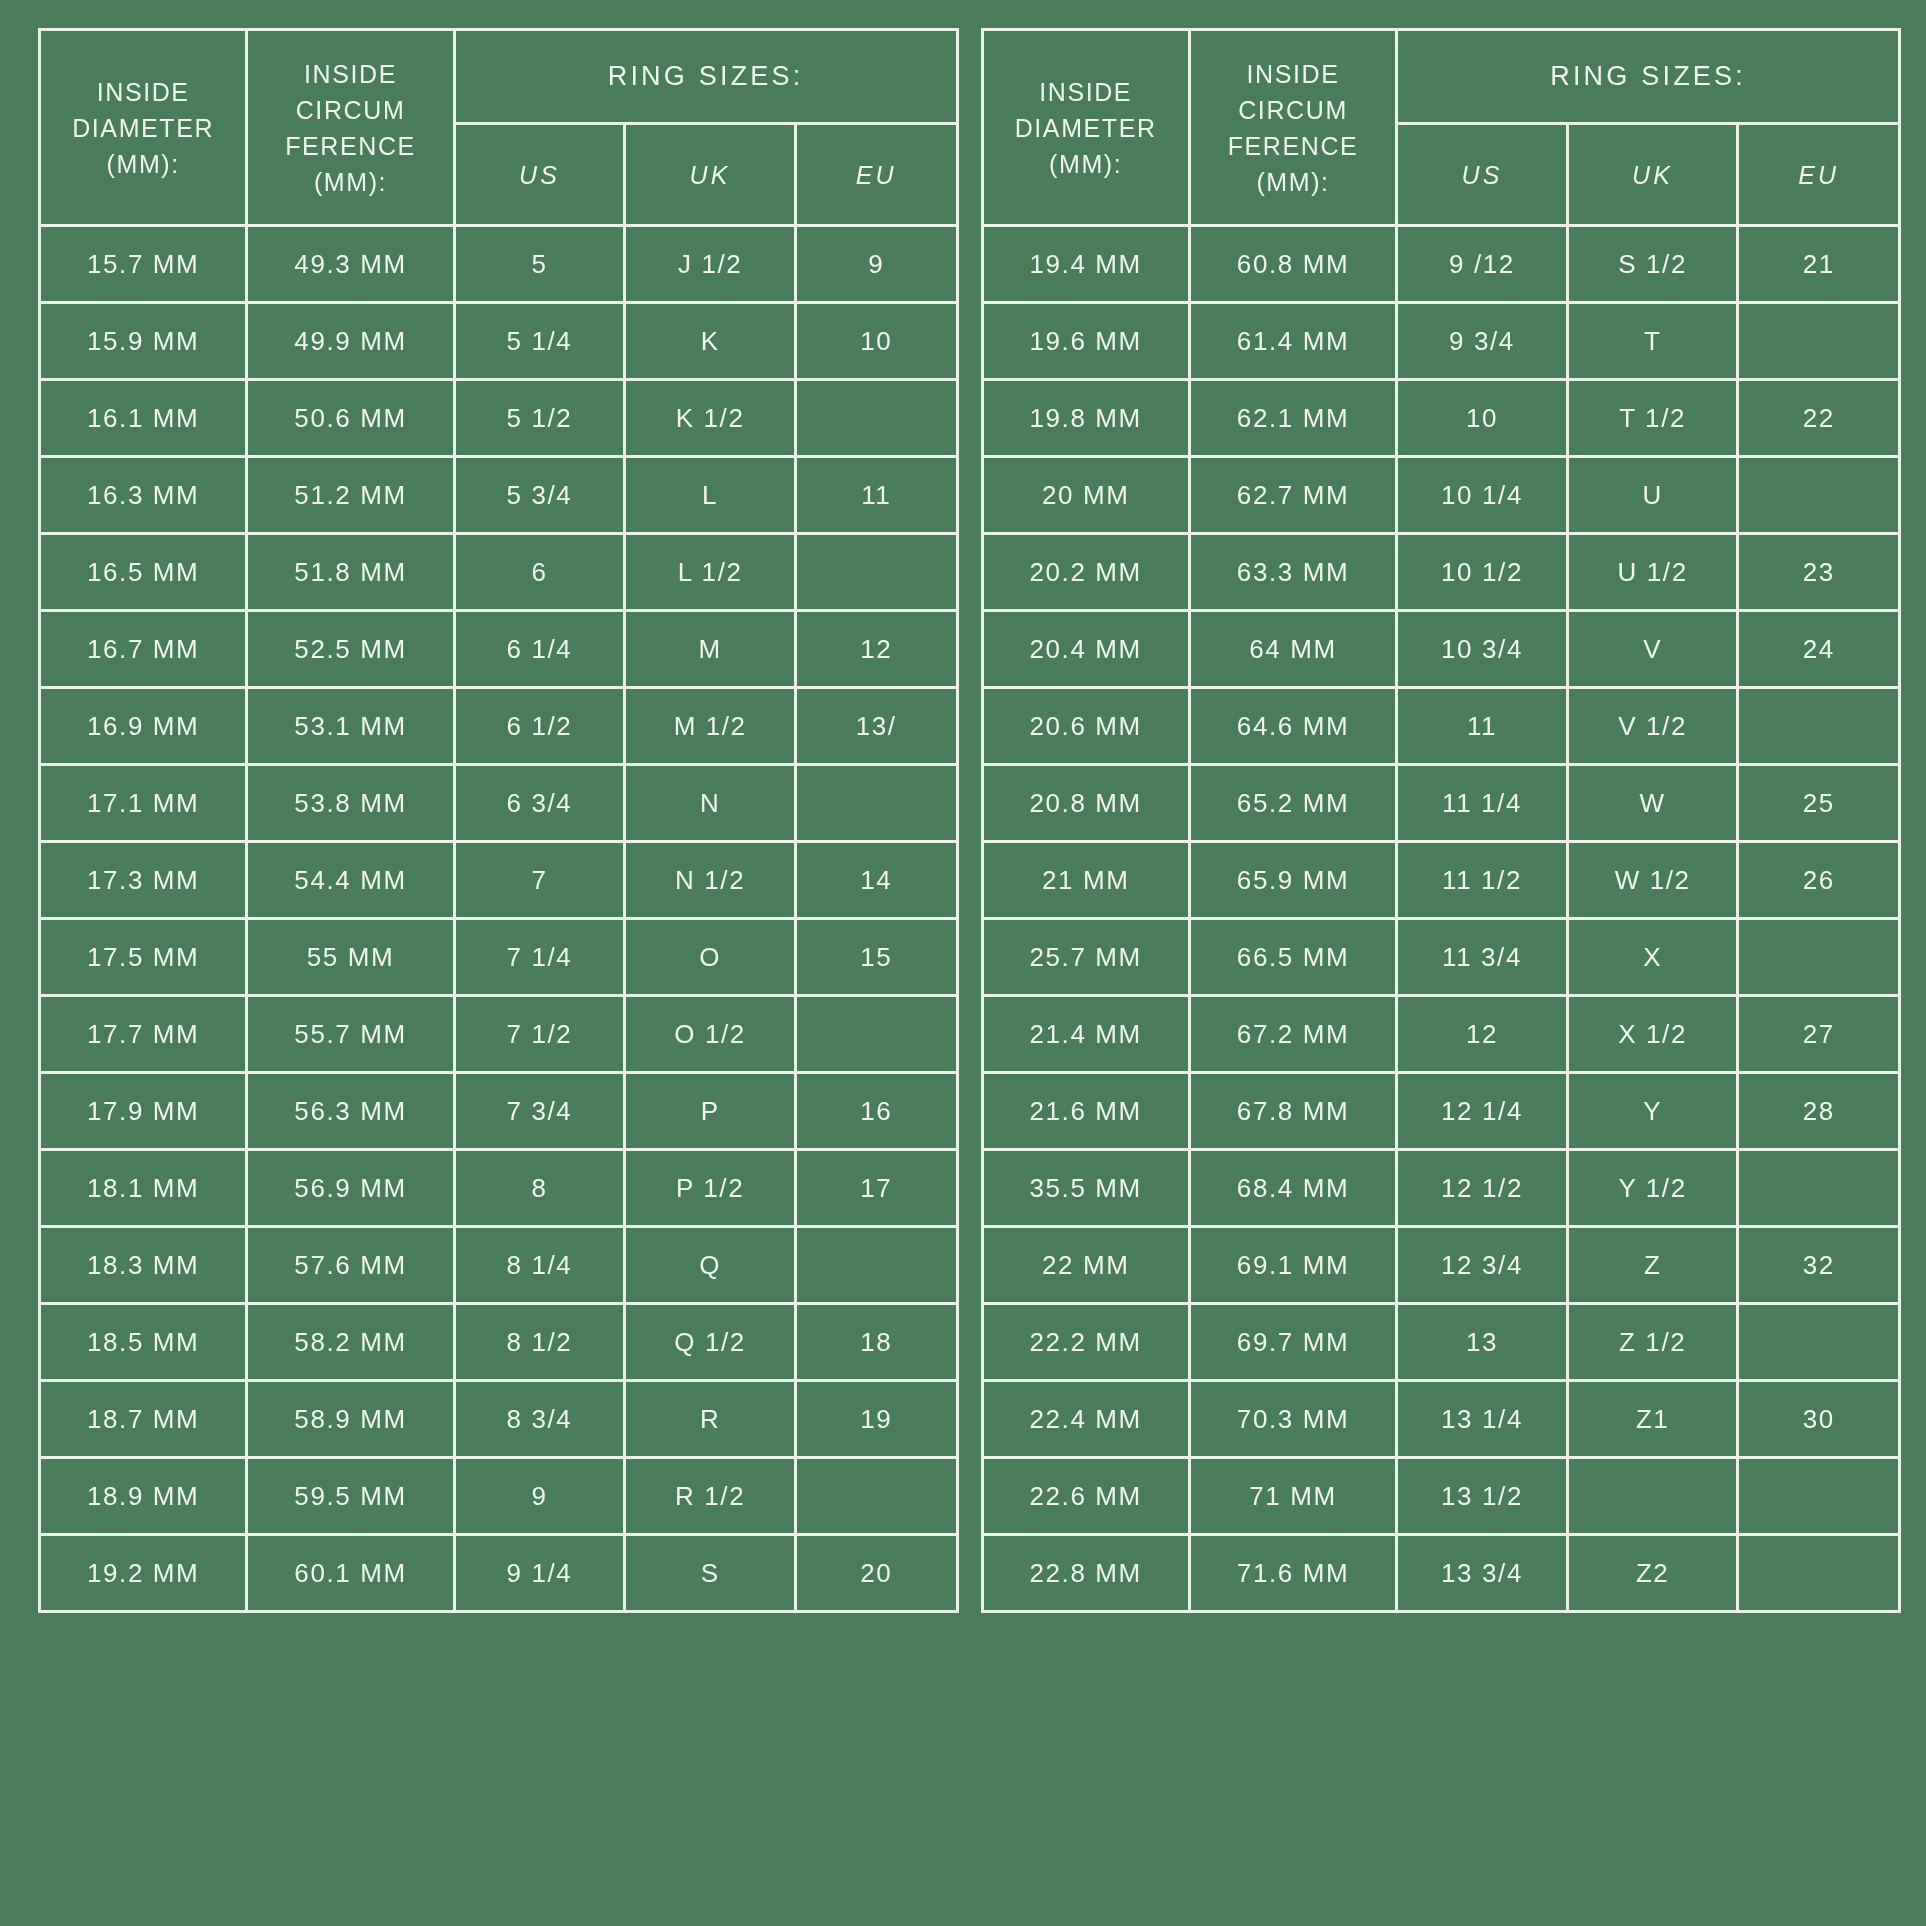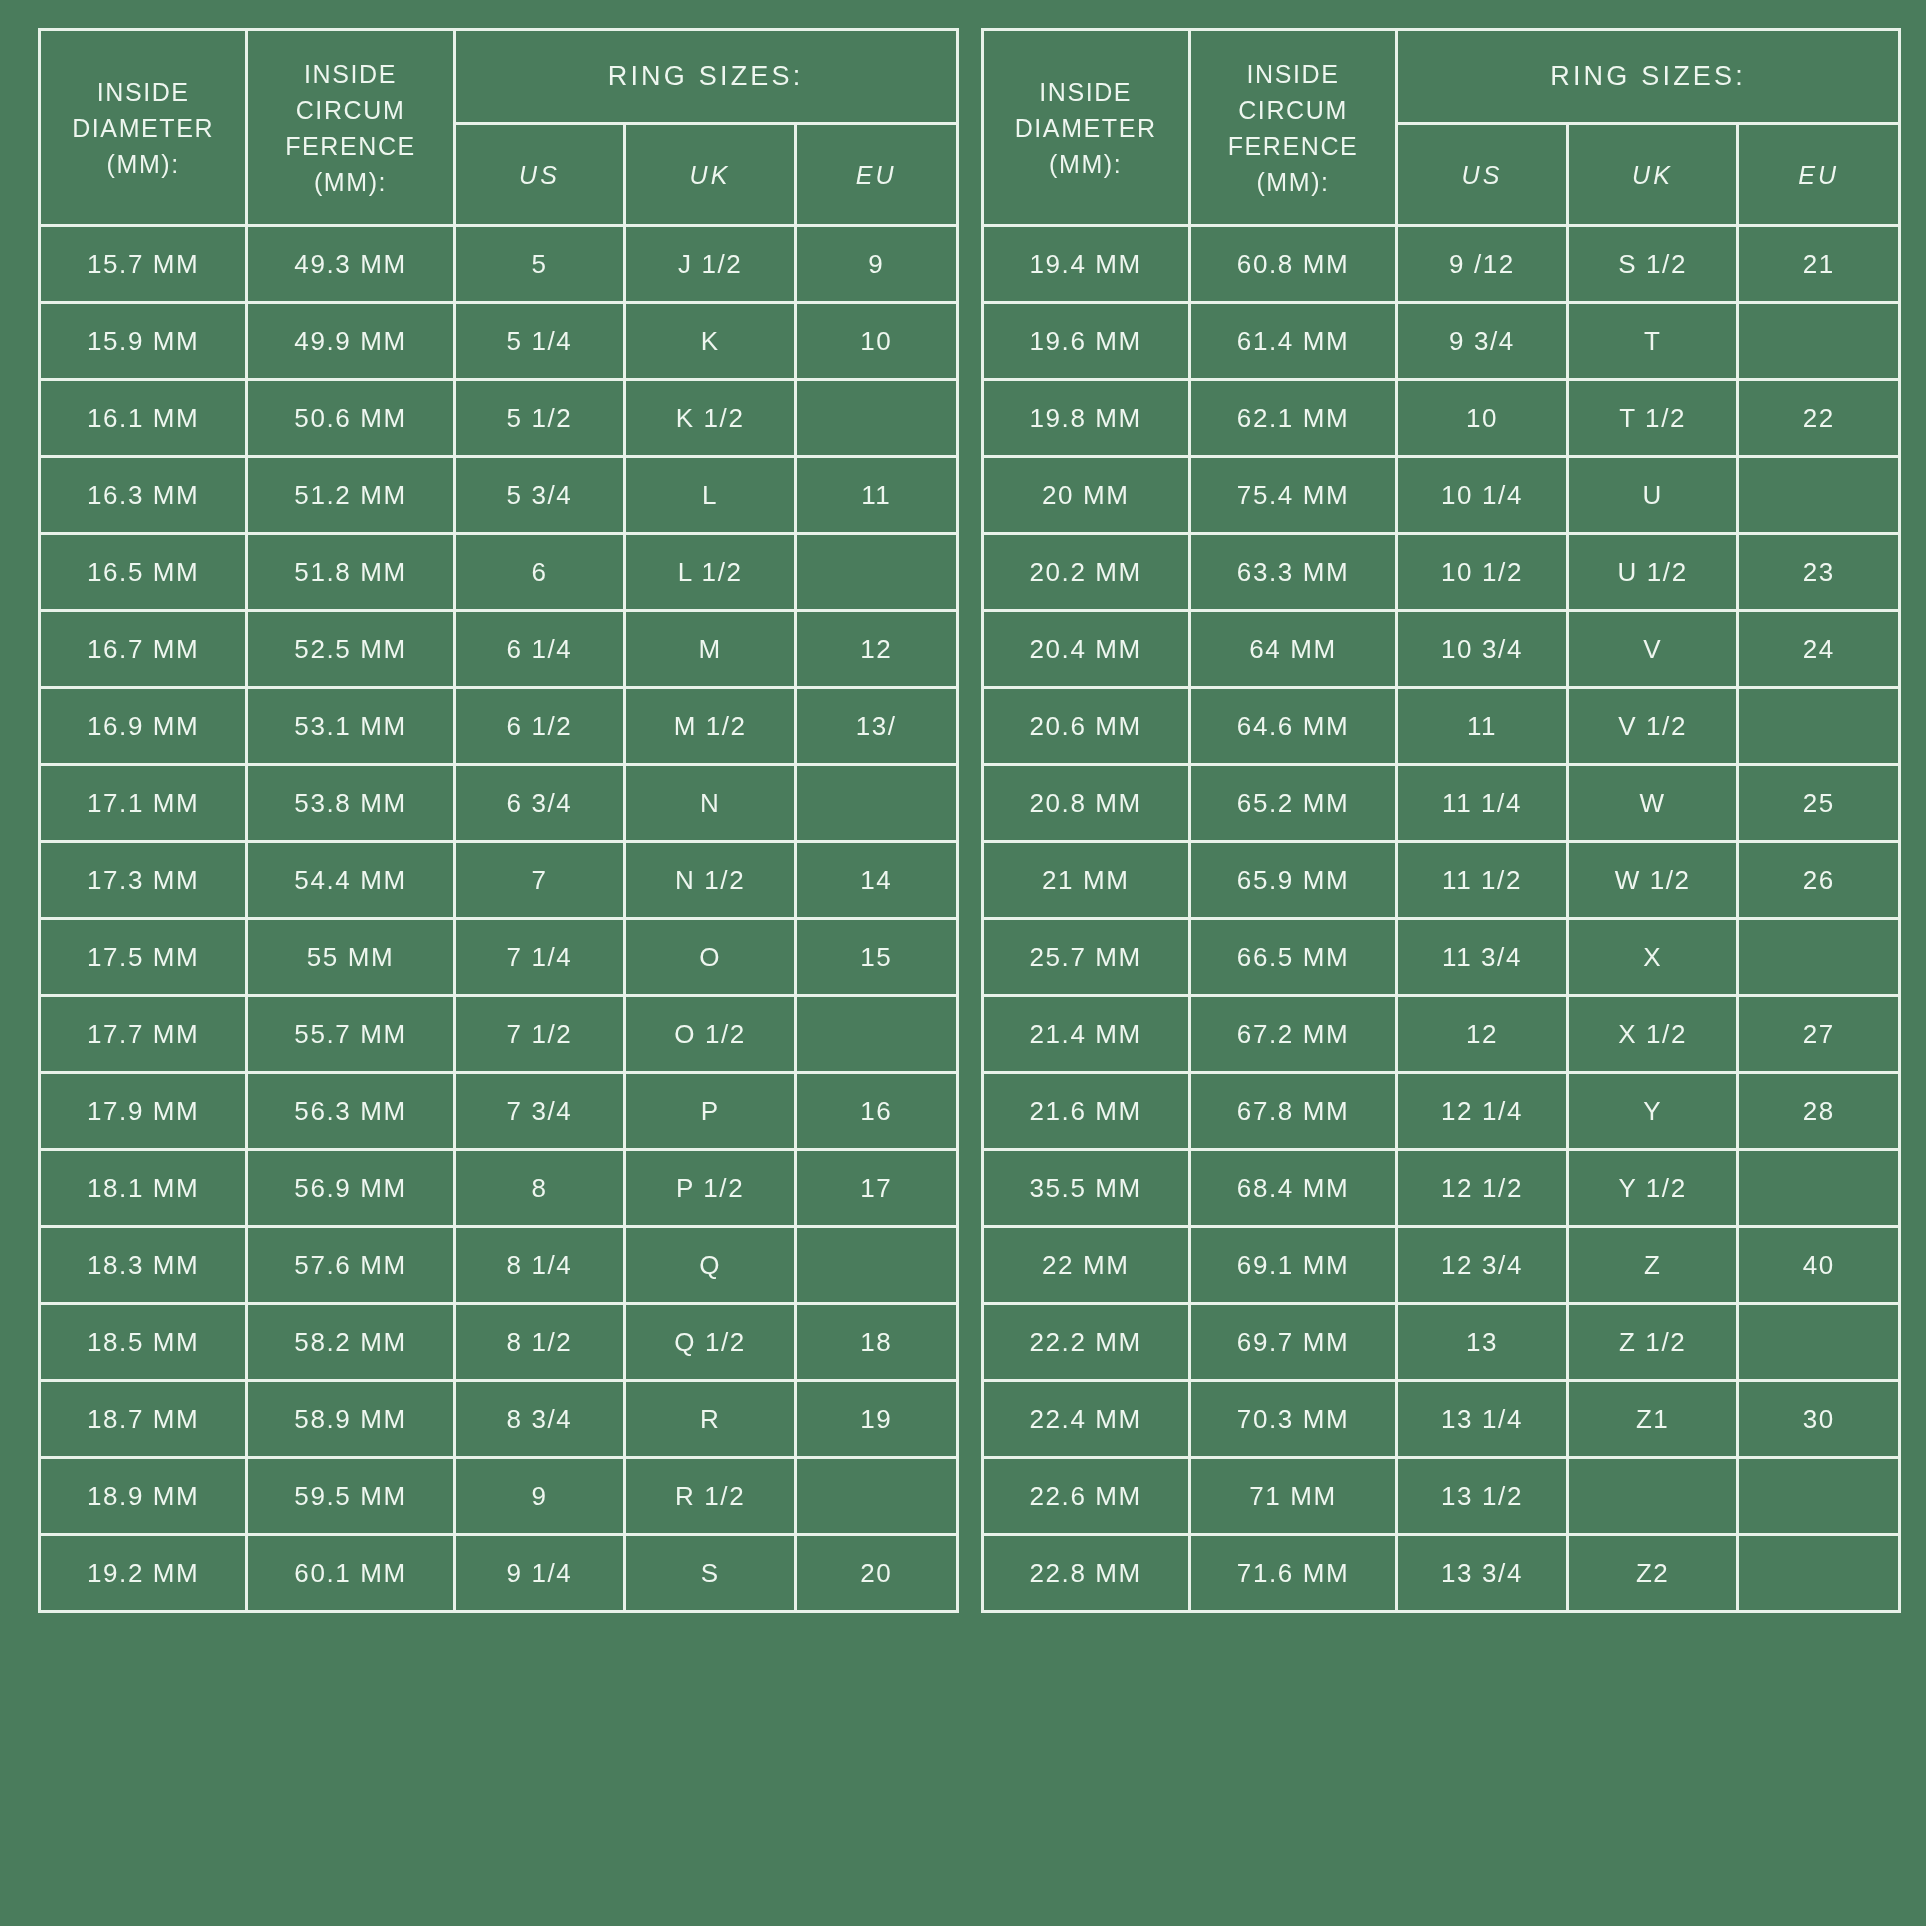--- a/index.html
+++ b/index.html
@@ -292,21 +292,21 @@
           </tr>
           <tr>
             <td>19.8 MM</td>
             <td>62.1 MM</td>
             <td>10</td>
             <td>T 1/2</td>
             <td>22</td>
           </tr>
           <tr>
             <td>20 MM</td>
-            <td>75.4 MM</td>
+            <td>62.7 MM</td>
             <td>10 1/4</td>
             <td>U</td>
             <td></td>
           </tr>
           <tr>
             <td>20.2 MM</td>
             <td>63.3 MM</td>
             <td>10 1/2</td>
             <td>U 1/2</td>
             <td>23</td>
@@ -365,21 +365,21 @@
             <td>68.4 MM</td>
             <td>12 1/2</td>
             <td>Y 1/2</td>
             <td></td>
           </tr>
           <tr>
             <td>22 MM</td>
             <td>69.1 MM</td>
             <td>12 3/4</td>
             <td>Z</td>
-            <td>40</td>
+            <td>32</td>
           </tr>
           <tr>
             <td>22.2 MM</td>
             <td>69.7 MM</td>
             <td>13</td>
             <td>Z 1/2</td>
             <td></td>
           </tr>
           <tr>
             <td>22.4 MM</td>

